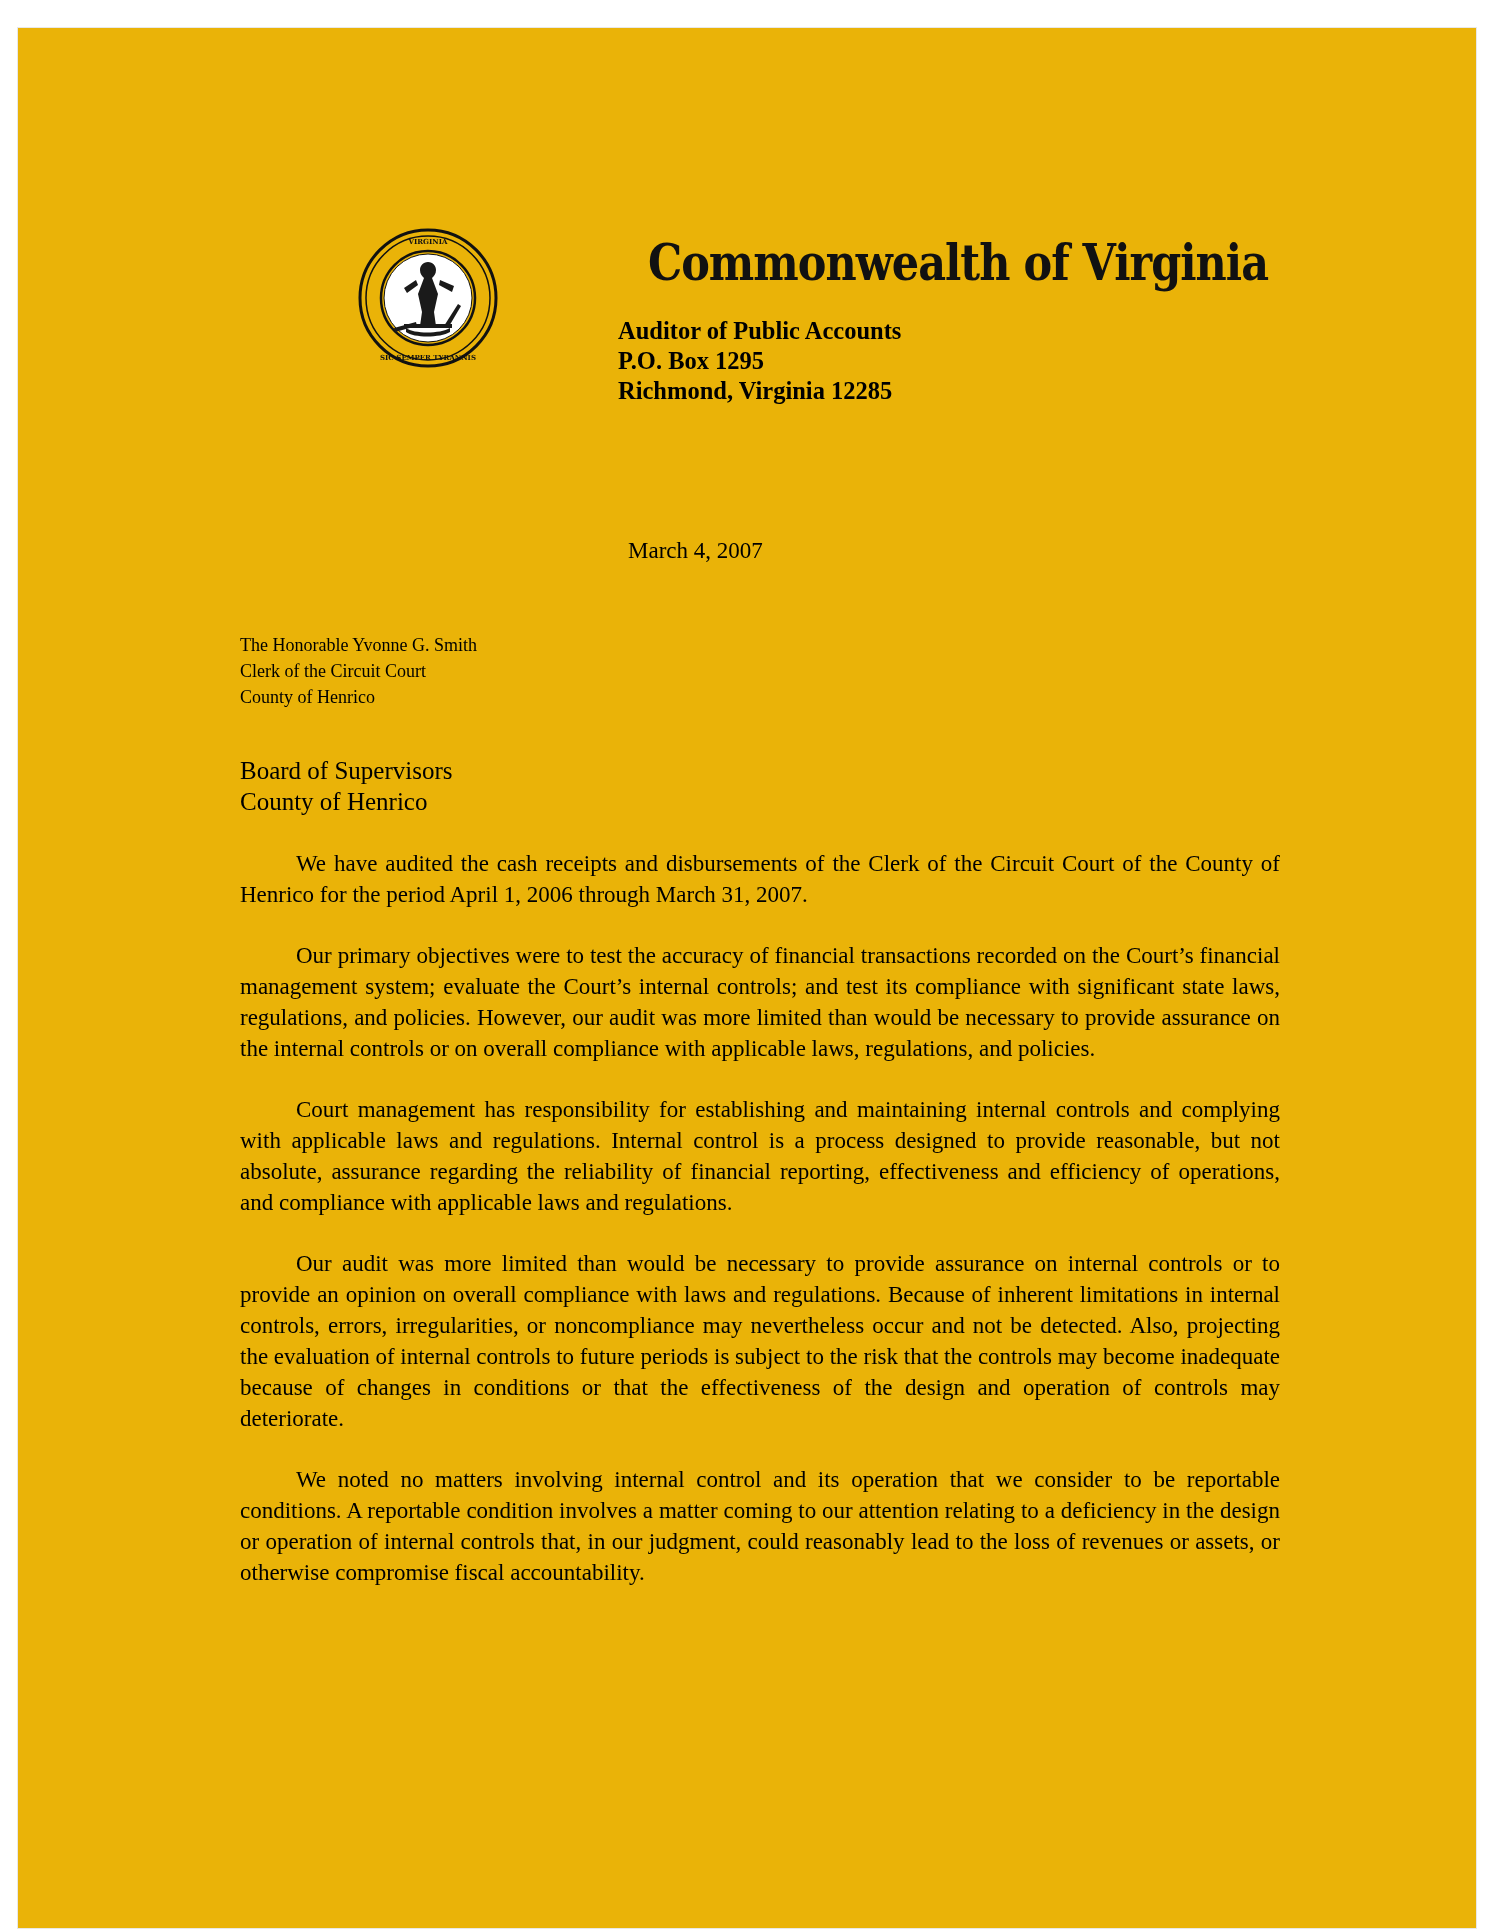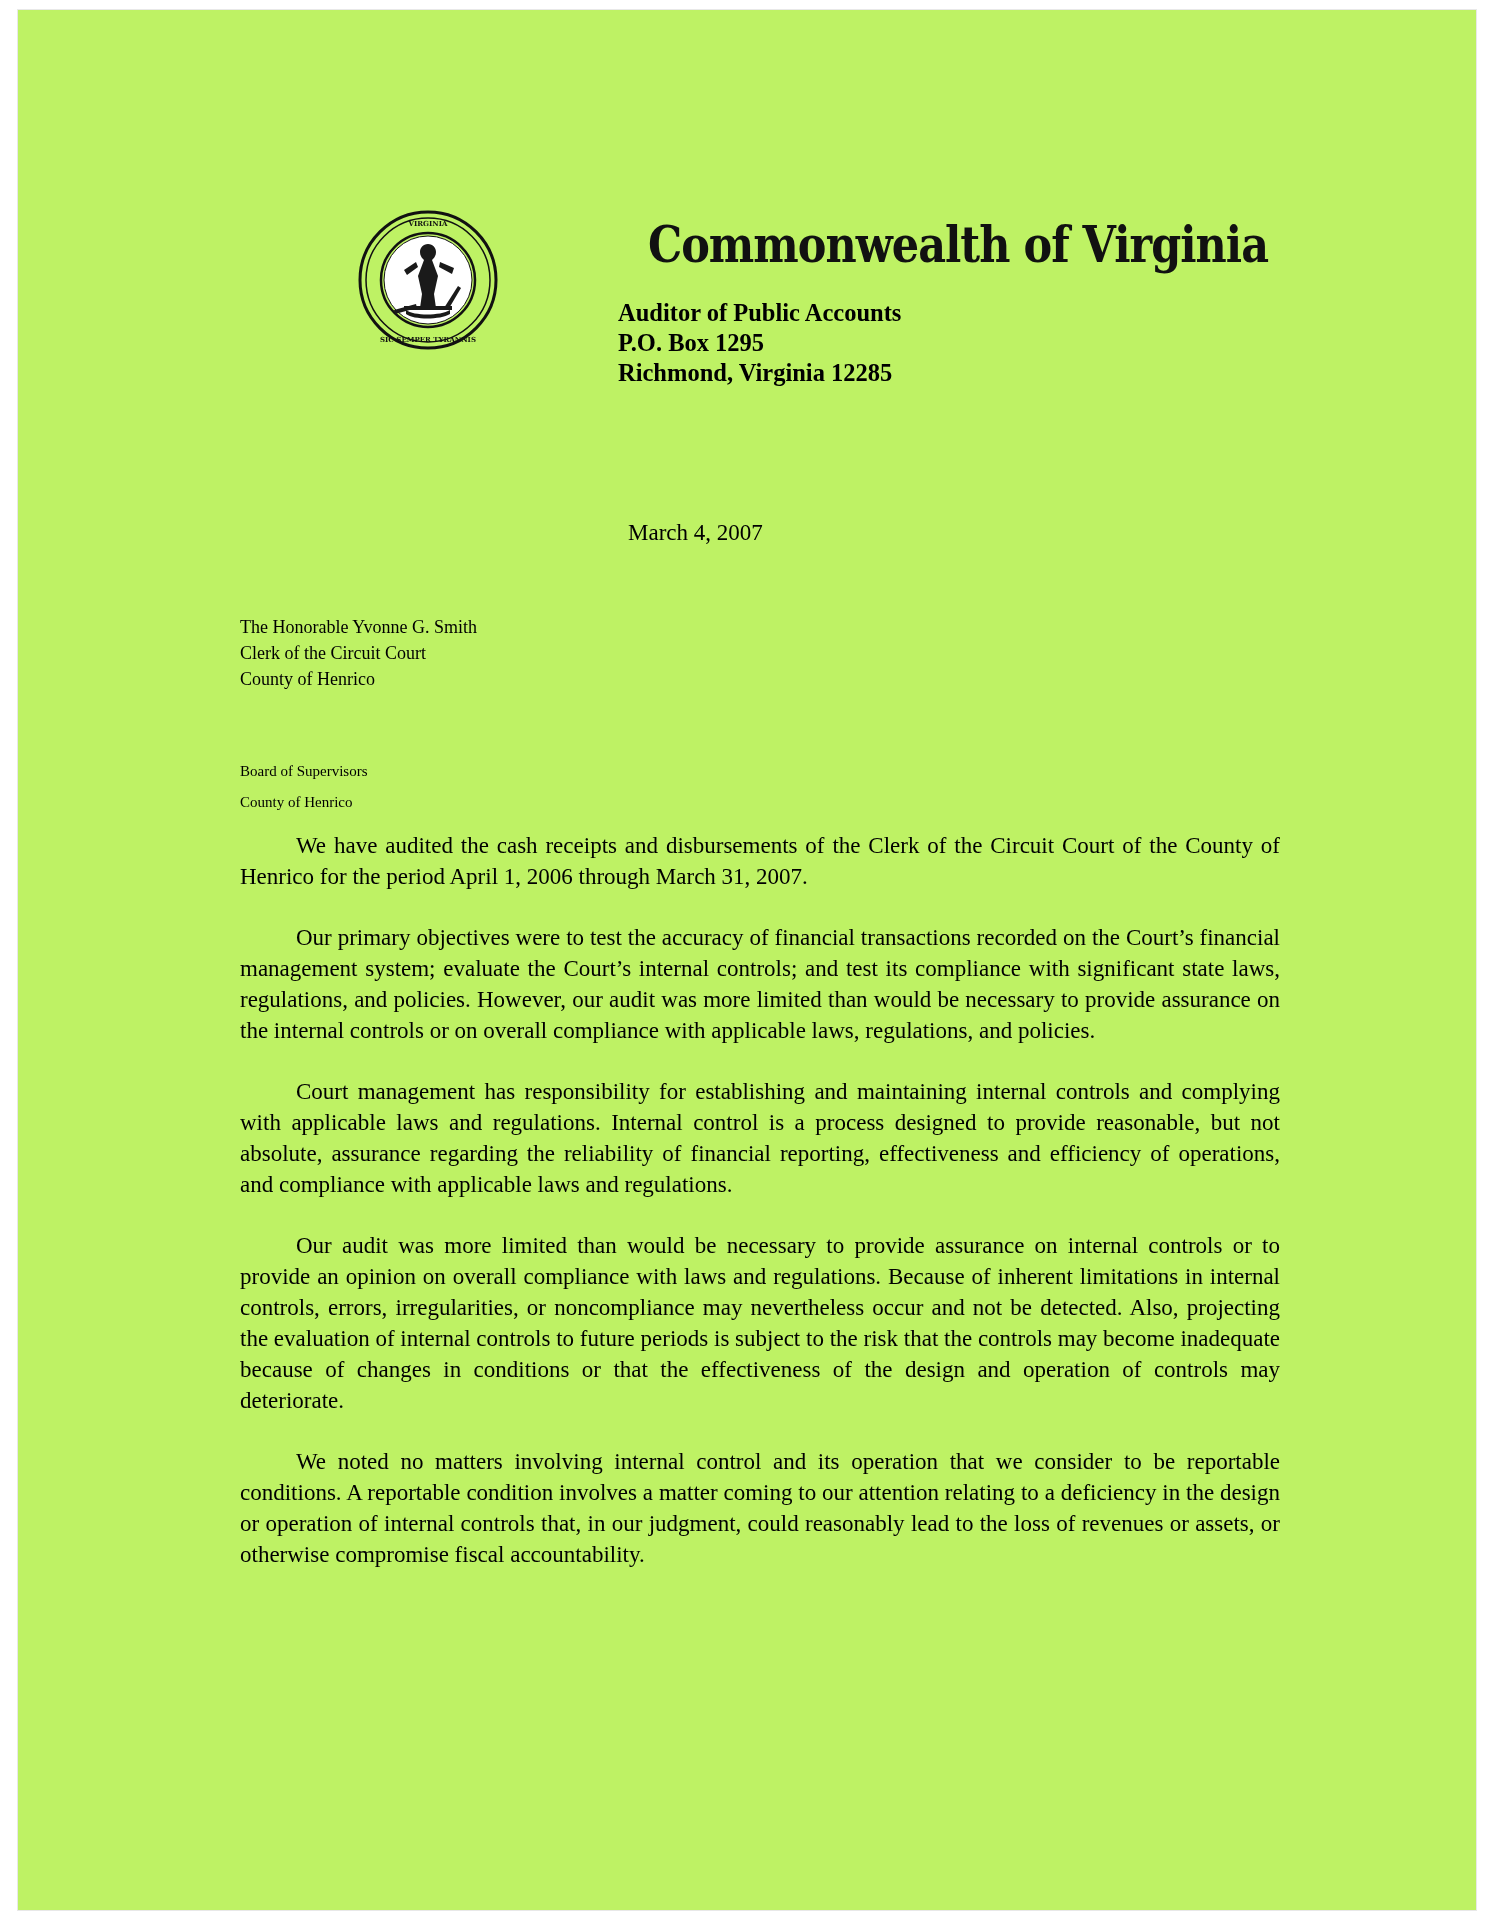--- a/index.html
+++ b/index.html
@@ -15,24 +15,24 @@
     width: 1494px;
     height: 1931px;
     background: #ffffff;
     margin: 0 auto;
     box-sizing: border-box;
     overflow: hidden;
   }
   .sheet {
     position: absolute;
     left: 18px;
-    top: 10px;
+    top: 28px;
     width: 1458px;
     height: 1900px;
-    background: #bef264;
+    background: #eab308;
     box-shadow: 0 0 0 1px #e8e8e8;
   }
   .letterhead {
     position: absolute;
     left: 0;
     top: 200px;
     width: 1458px;
     height: 220px;
   }
   .seal {
@@ -90,24 +90,23 @@
     left: 222px;
     top: 604px;
     font-size: 18px;
     line-height: 26px;
     color: #000;
   }
   .recipient2 {
     position: absolute;
     left: 222px;
     top: 727px;
-    font-size: 15px;
+    font-size: 25px;
     line-height: 31px;
     color: #000;
-    margin-top: 19px;
   }
   .body-copy {
     position: absolute;
     left: 222px;
     top: 820px;
     width: 1052px;
     font-size: 23px;
     line-height: 31px;
     color: #000;
     text-align: justify;

